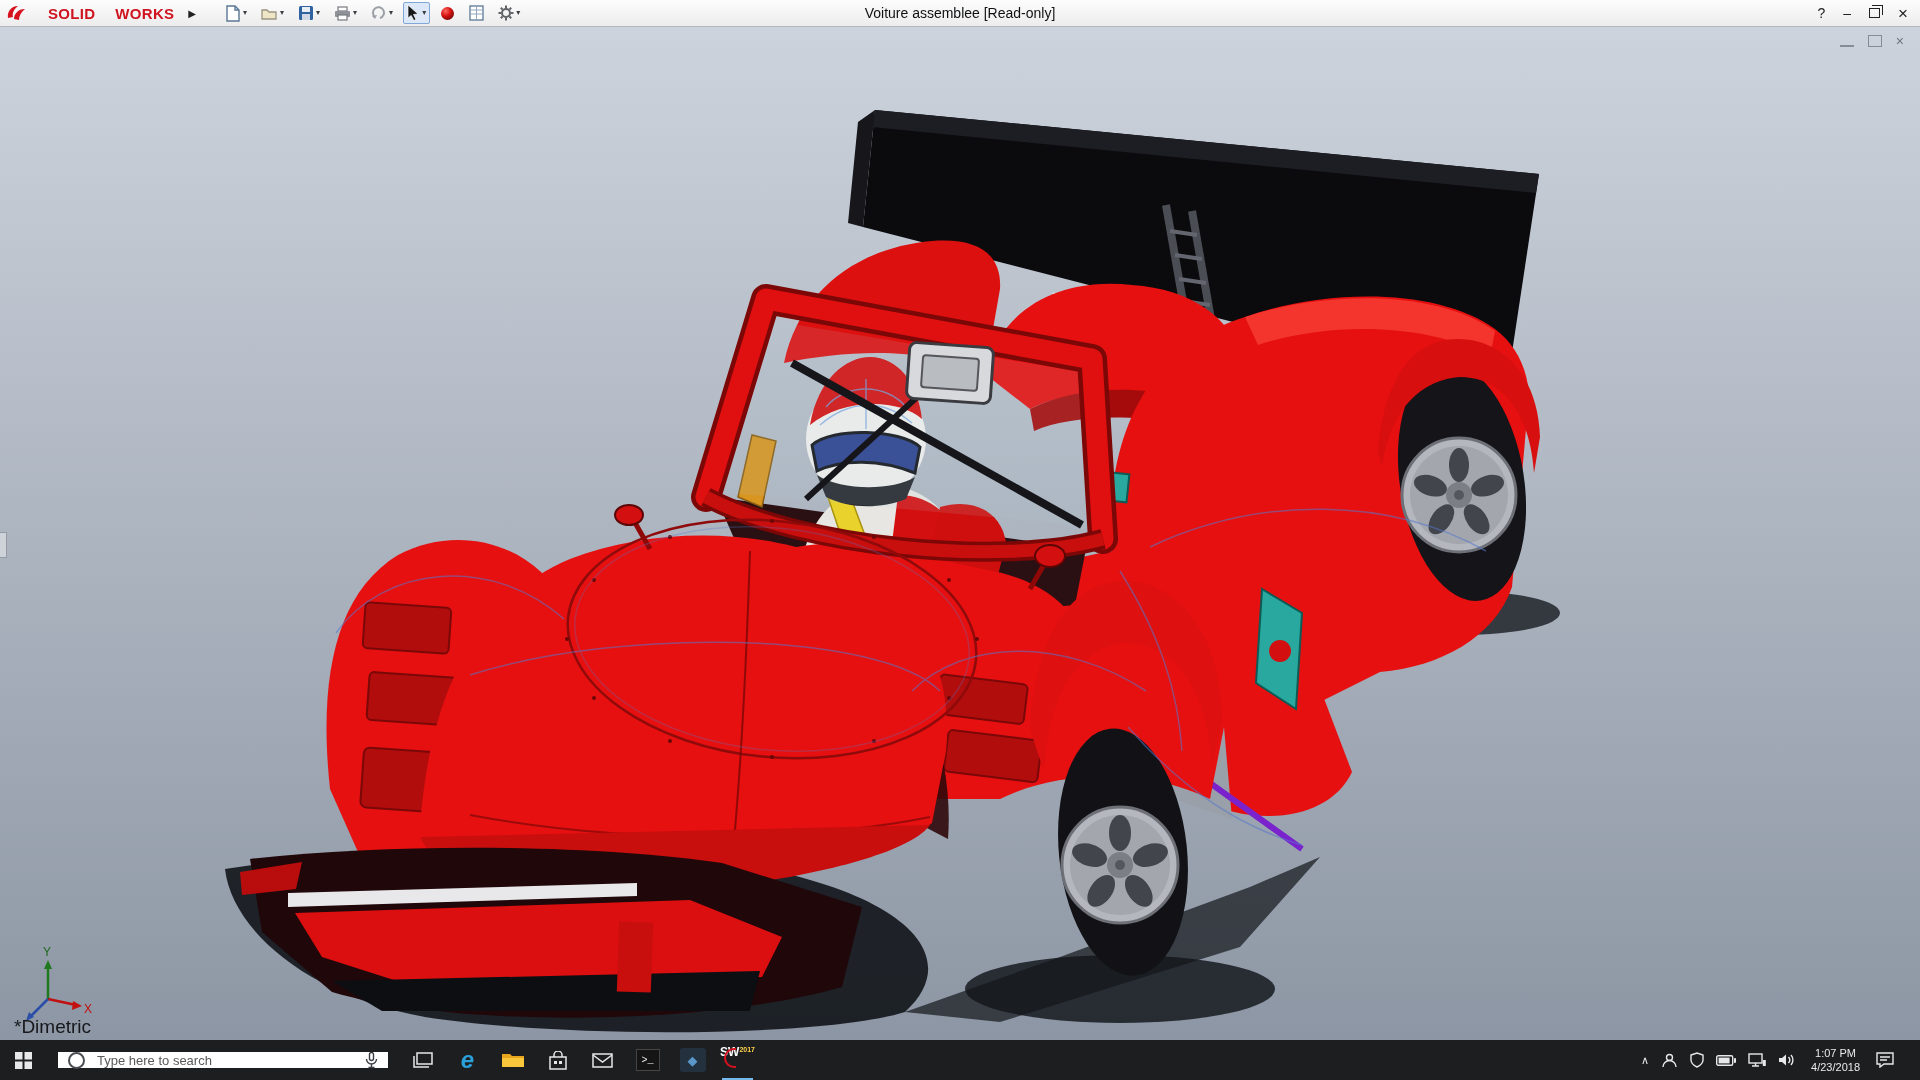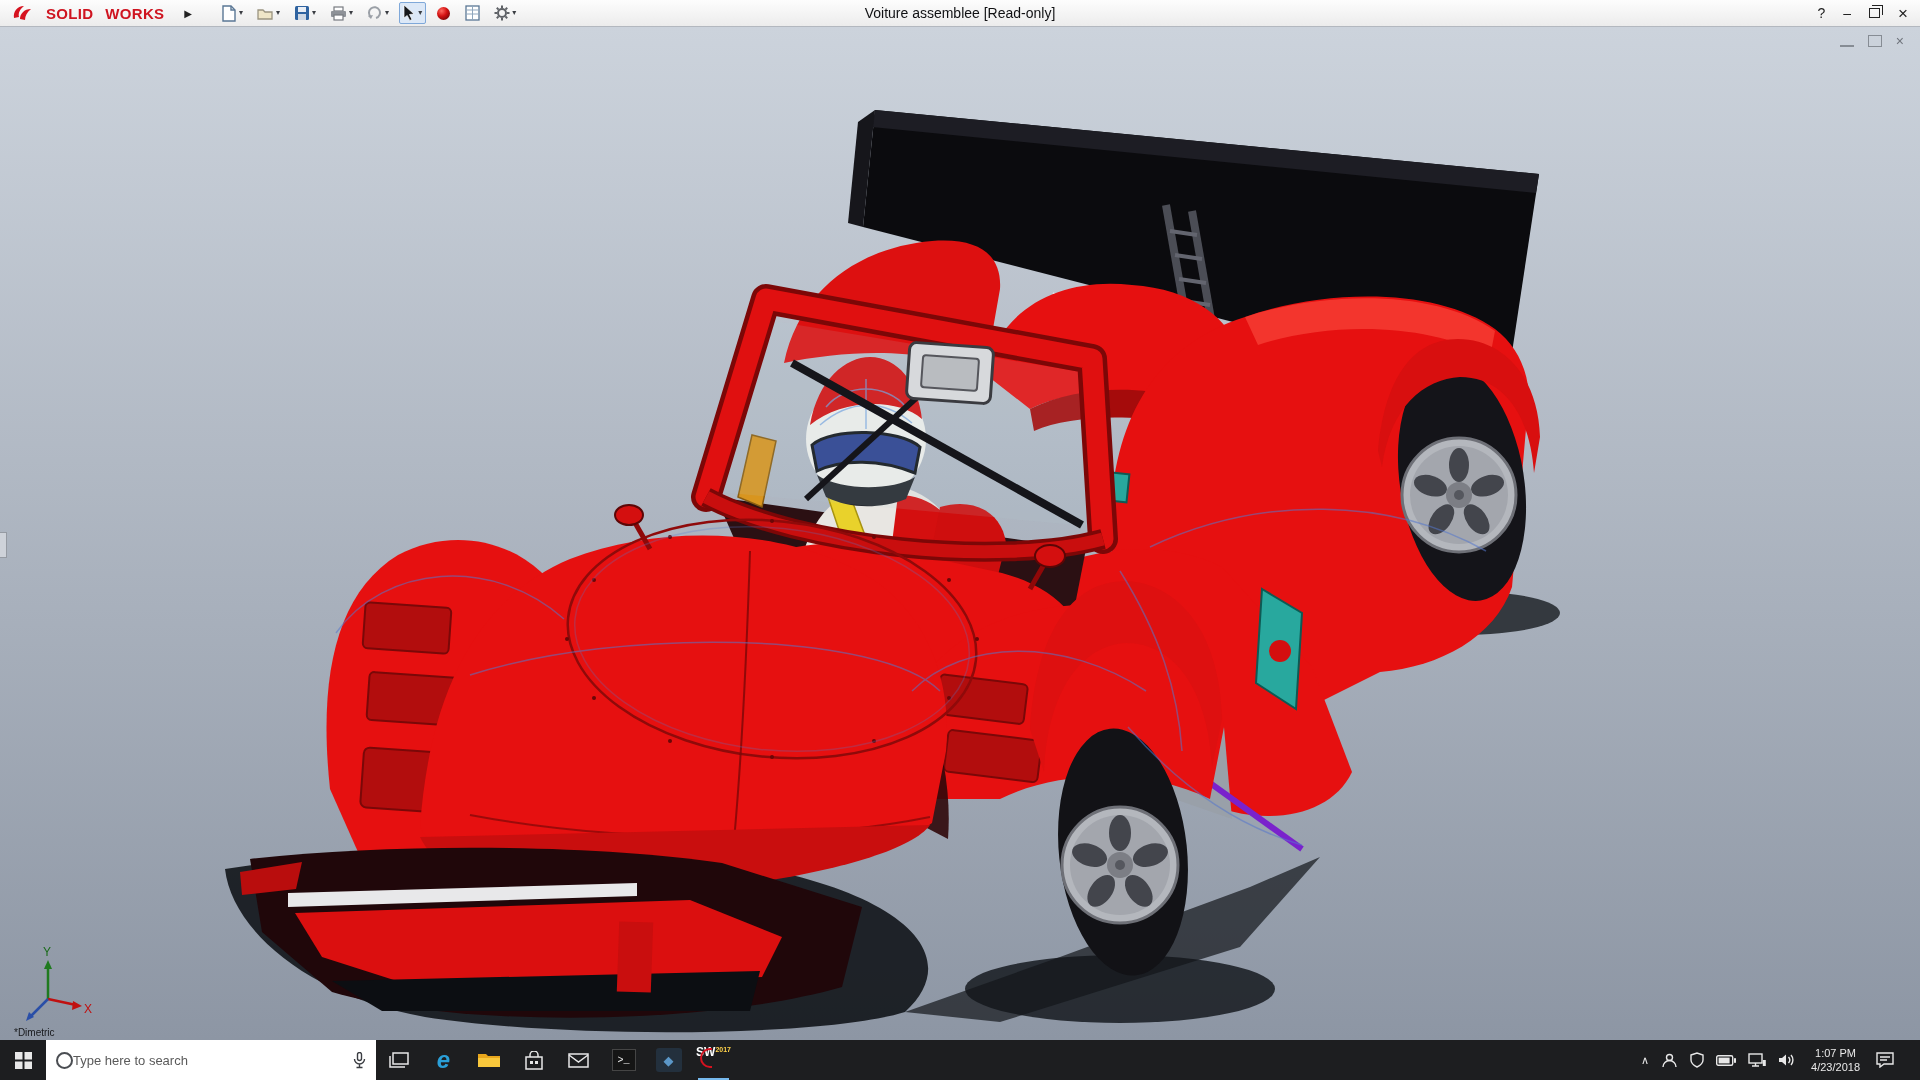--- a/index.html
+++ b/index.html
@@ -8,21 +8,21 @@
     --accent-teal:#28a89e; --accent-purple:#7a22cc; --accent-yellow:#e9d22b;
     --logo-red:#cf1420; --taskbar-bg:#1d1e20; --search-text:#5a5a5a;
   }
   *{box-sizing:border-box;margin:0;padding:0}
   html,body{width:1920px;height:1080px;overflow:hidden;font-family:"Liberation Sans",sans-serif}
 
   
   .titlebar{position:fixed;top:0;left:0;width:1920px;height:27px;
     background:linear-gradient(#fdfdfd,#ececec);border-bottom:1px solid #b3b8bf;
     display:flex;align-items:center;z-index:30}
-  .brand{display:flex;align-items:center;gap:12px;padding:0 12px;height:100%}
+  .brand{display:flex;align-items:center;gap:20px;padding:0 6px;height:100%}
   .brand-bold{font-weight:700;color:var(--logo-red);font-size:15px;letter-spacing:.3px}
   .brand-light{font-weight:700;color:var(--logo-red);font-size:15px;letter-spacing:.3px}
   .flyout{font-size:10px;color:#222;padding:0 8px}
   .toolbar{display:flex;align-items:center;gap:6px;margin-left:18px}
   .tool{display:flex;align-items:center;gap:2px;padding:2px 3px;border:1px solid transparent;border-radius:2px}
   .tool.pressed{background:#dce8f7;border-color:#7fa8d9}
   .caret{font-size:8px;color:#3a3d42;line-height:1}
   .tb-title{position:absolute;left:50%;transform:translateX(-50%);font-size:14px;color:#101113;white-space:nowrap}
   .tb-right{margin-left:auto;display:flex;align-items:center;gap:18px;padding-right:12px}
   .winbtn{font-size:14px;color:#222;line-height:1;cursor:default}
@@ -31,28 +31,28 @@
 
   
   .viewport{position:fixed;top:27px;left:0;width:1920px;height:1013px;
     background:linear-gradient(180deg,var(--background-top),var(--background-bottom))}
   .scene{position:absolute;inset:0;width:100%;height:100%}
   .vp-controls{position:absolute;top:8px;right:16px;display:flex;gap:14px;align-items:center;color:#6f747c}
   .vp-ico{width:14px;height:12px;position:relative;opacity:.75}
   .vp-min{border-bottom:2px solid #6f747c}
   .vp-restore{border:1.5px solid #6f747c}
   .vp-close{font-size:14px;color:#6f747c;line-height:12px}
-  .dimetric{position:absolute;left:14px;bottom:2px;font-size:10px;color:#17181b}
+  .dimetric{position:absolute;left:14px;bottom:2px;font-size:19px;color:#17181b}
   .left-tab{position:absolute;left:0;top:505px;width:7px;height:26px;background:#ced2d9;border:1px solid #959aa2;border-left:none}
 
   
   .taskbar{position:fixed;left:0;bottom:0;width:1920px;height:40px;background:var(--taskbar-bg);
     display:flex;align-items:stretch;z-index:30;color:#e9e9e9}
   .start{width:46px;display:flex;align-items:center;justify-content:center}
-  .searchbox{width:330px;background:#fff;display:flex;align-items:center;gap:0;padding:0 10px;margin:0}
+  .searchbox{width:330px;background:#fff;display:flex;align-items:center;gap:12px;padding:0 10px;margin:12px}
   .searchbox input{flex:1;border:none;outline:none;font-size:13px;color:#333;font-family:"Liberation Sans",sans-serif}
   .searchbox input::placeholder{color:var(--search-text)}
   .cortana-ring{width:17px;height:17px;border:2px solid #4a4d52;border-radius:50%}
   .apps{display:flex}
   .app{width:45px;display:flex;align-items:center;justify-content:center;position:relative}
   .app.active::after{content:"";position:absolute;bottom:0;left:7px;right:7px;height:2px;background:#76b9ed}
   .edge-e{font-size:24px;font-weight:700;color:#2a9fd8;font-style:italic}
   .cmd-tile{width:24px;height:22px;background:#151515;border:1px solid #454545;color:#eee;
     font-family:"Liberation Mono",monospace;font-size:10px;display:flex;align-items:center;justify-content:center}
   .dark-tile{width:26px;height:24px;background:#23303d;border-radius:3px;color:#5b97c8;

